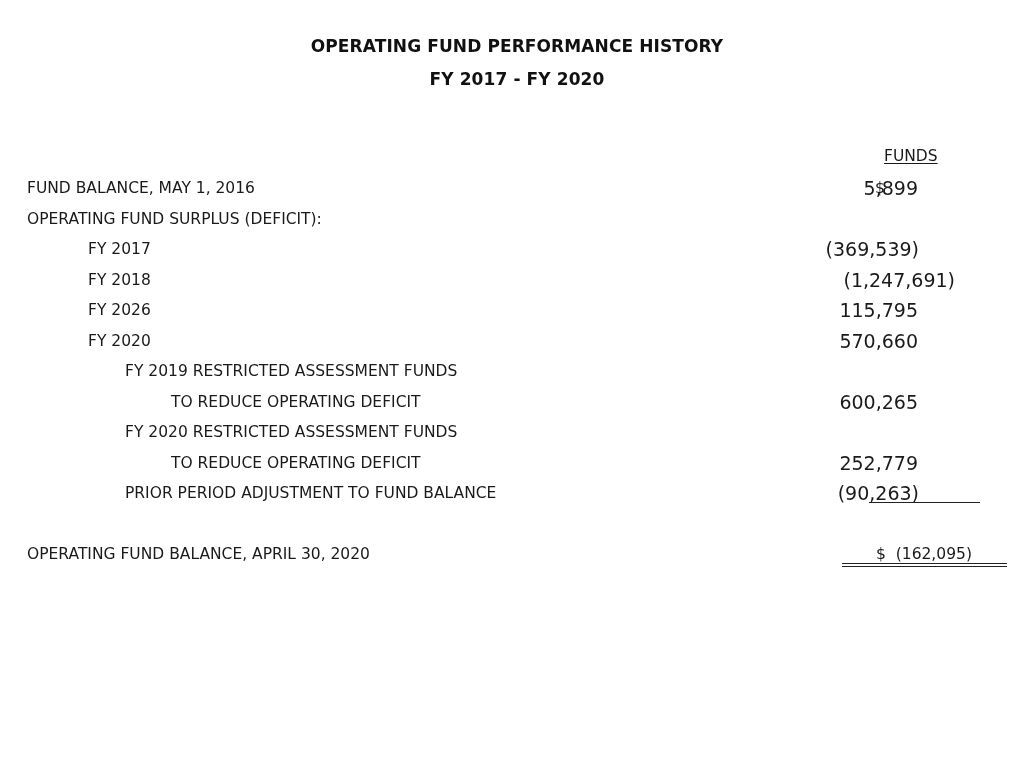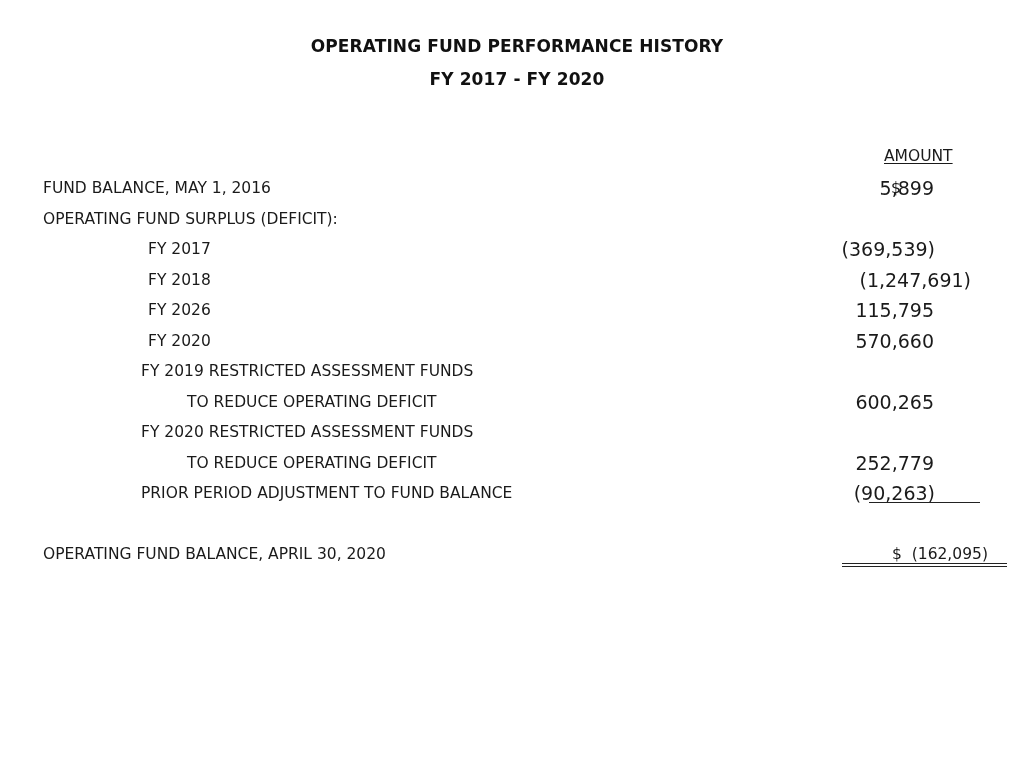--- a/index.html
+++ b/index.html
@@ -34,33 +34,33 @@
       left: 884px;
       top: 147px;
       font-size: 15.5px;
       text-decoration: underline;
       text-underline-offset: 2px;
       white-space: nowrap;
     }
 
     .row {
       position: absolute;
-      left: 16px;
+      left: 0;
       width: 964px;
       height: 24px;
     }
     .label {
       position: absolute;
       top: 0;
       font-size: 15.5px;
       white-space: nowrap;
       line-height: 24px;
     }
     .lvl0 { left: 27px; }
-    .lvl1 { left: 88px; margin-left: 44px; }
+    .lvl1 { left: 88px; }
     .lvl2 { left: 125px; }
     .lvl3 { left: 171px; }
 
     .amount {
       position: absolute;
       top: 0;
       right: 46px;
       font-size: 19px;
       white-space: nowrap;
       line-height: 24px;
@@ -104,21 +104,21 @@
     }
   </style>
 </head>
 <body>
 
 <div>
 
   <div class="title t1">OPERATING FUND PERFORMANCE HISTORY</div>
   <div class="title t2">FY 2017 - FY 2020</div>
 
-  <div class="col-head">AMOUNT</div>
+  <div class="col-head">FUNDS</div>
 
   <div class="row" style="top:176px;">
     <span class="label lvl0">FUND BALANCE, MAY 1, 2016</span>
     <span class="dollar">$</span>
     <span class="amount">5,899</span>
   </div>
 
   <div class="row" style="top:207px;">
     <span class="label lvl0">OPERATING FUND SURPLUS (DEFICIT):</span>
   </div>

